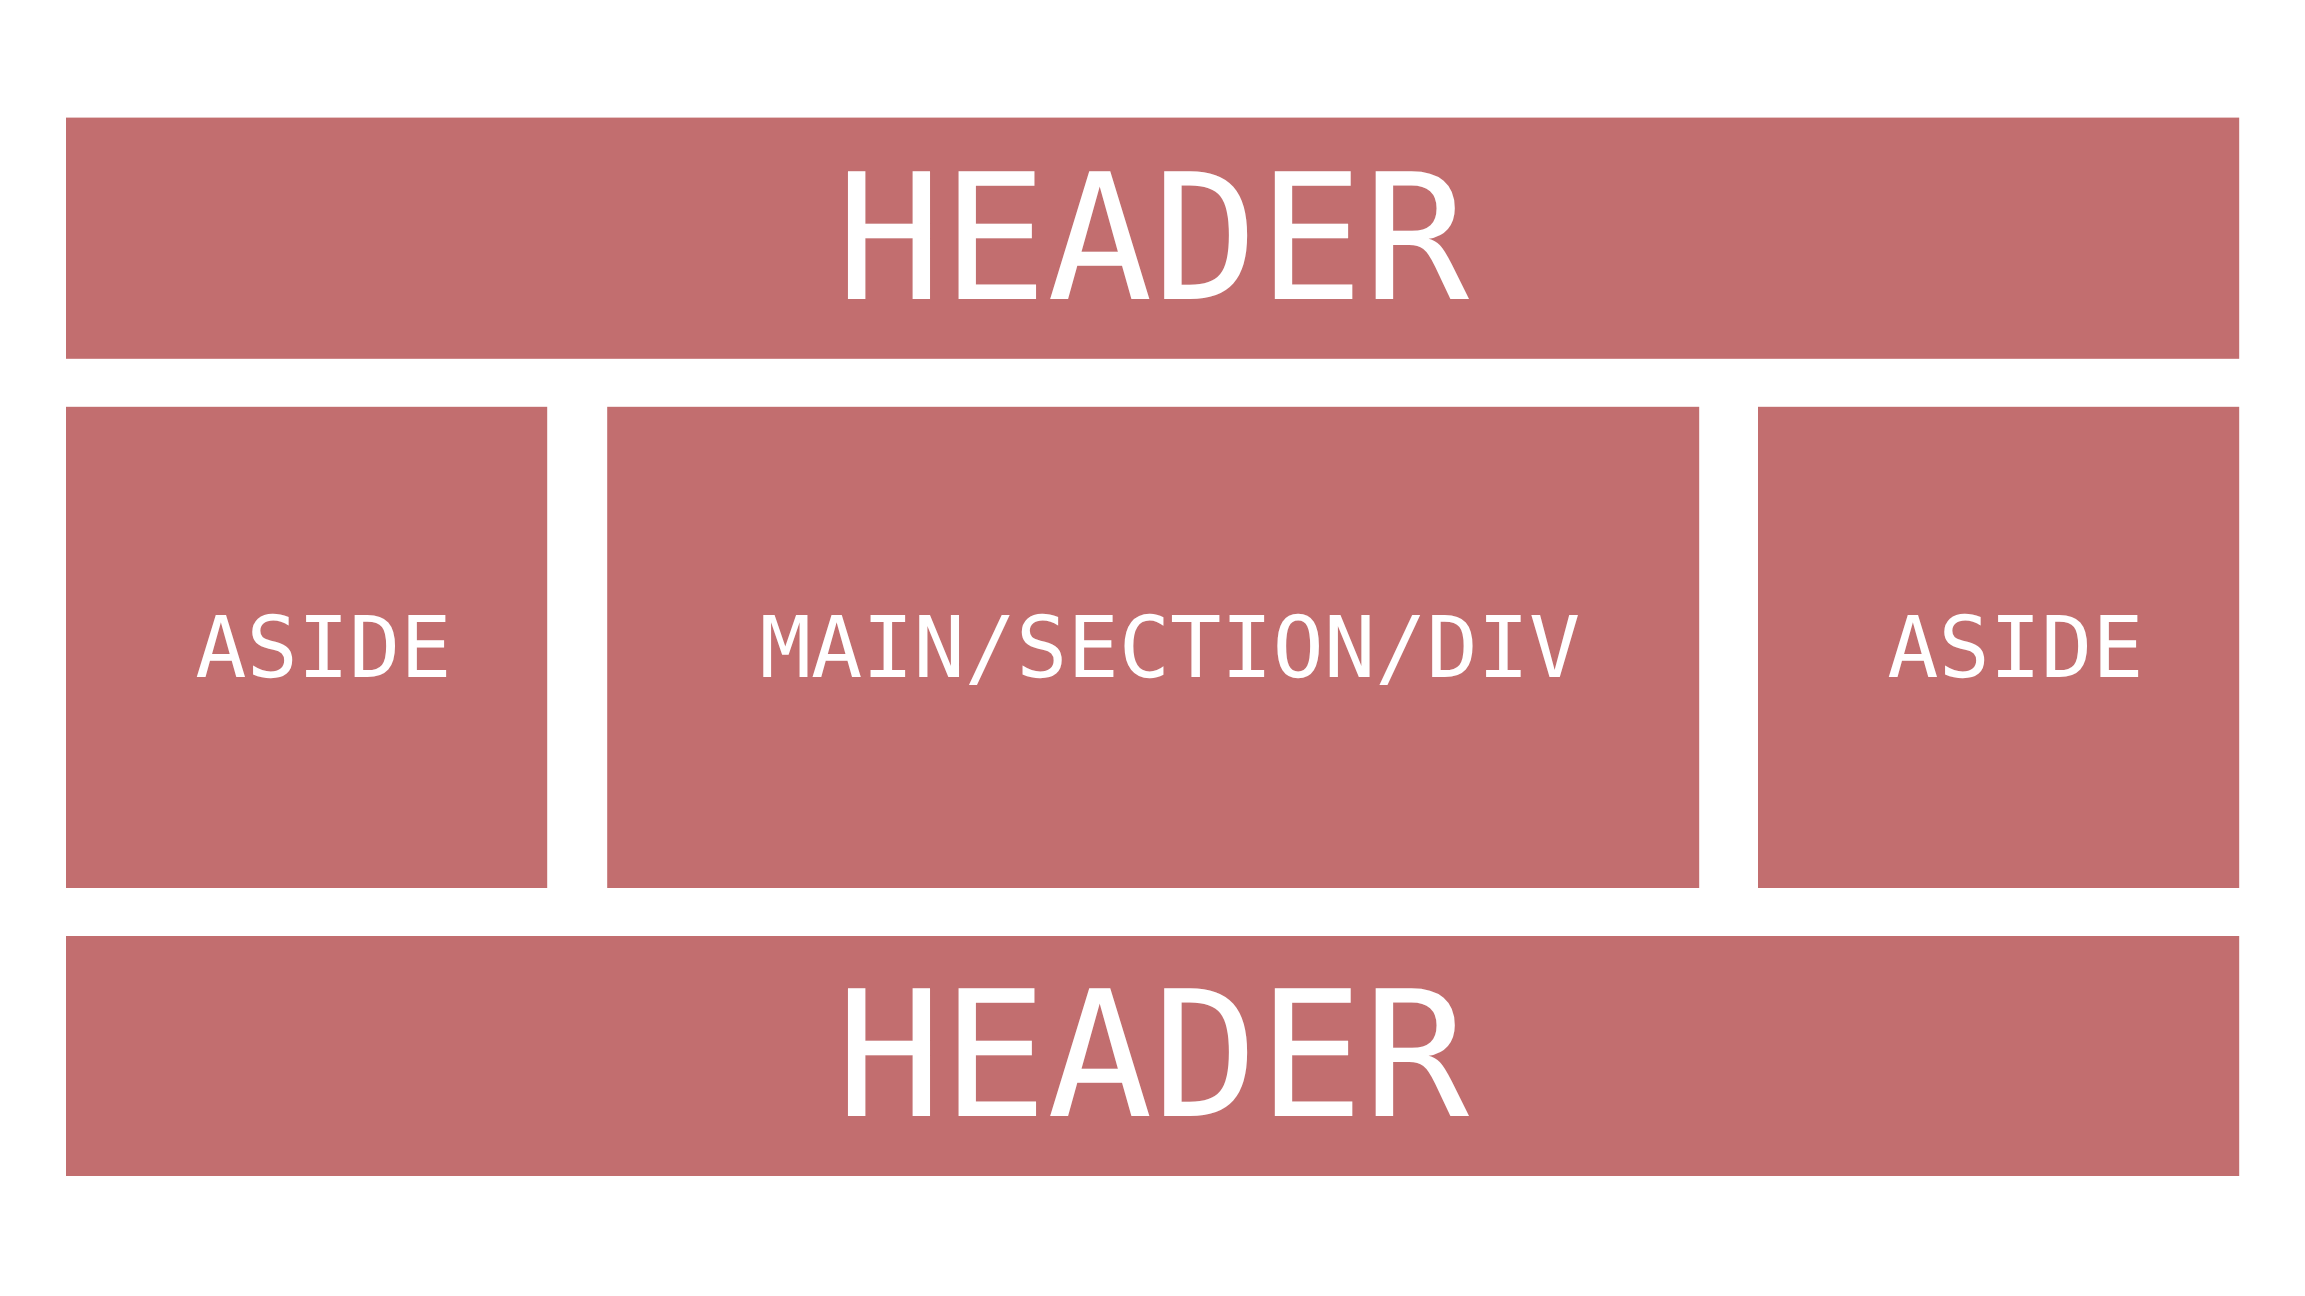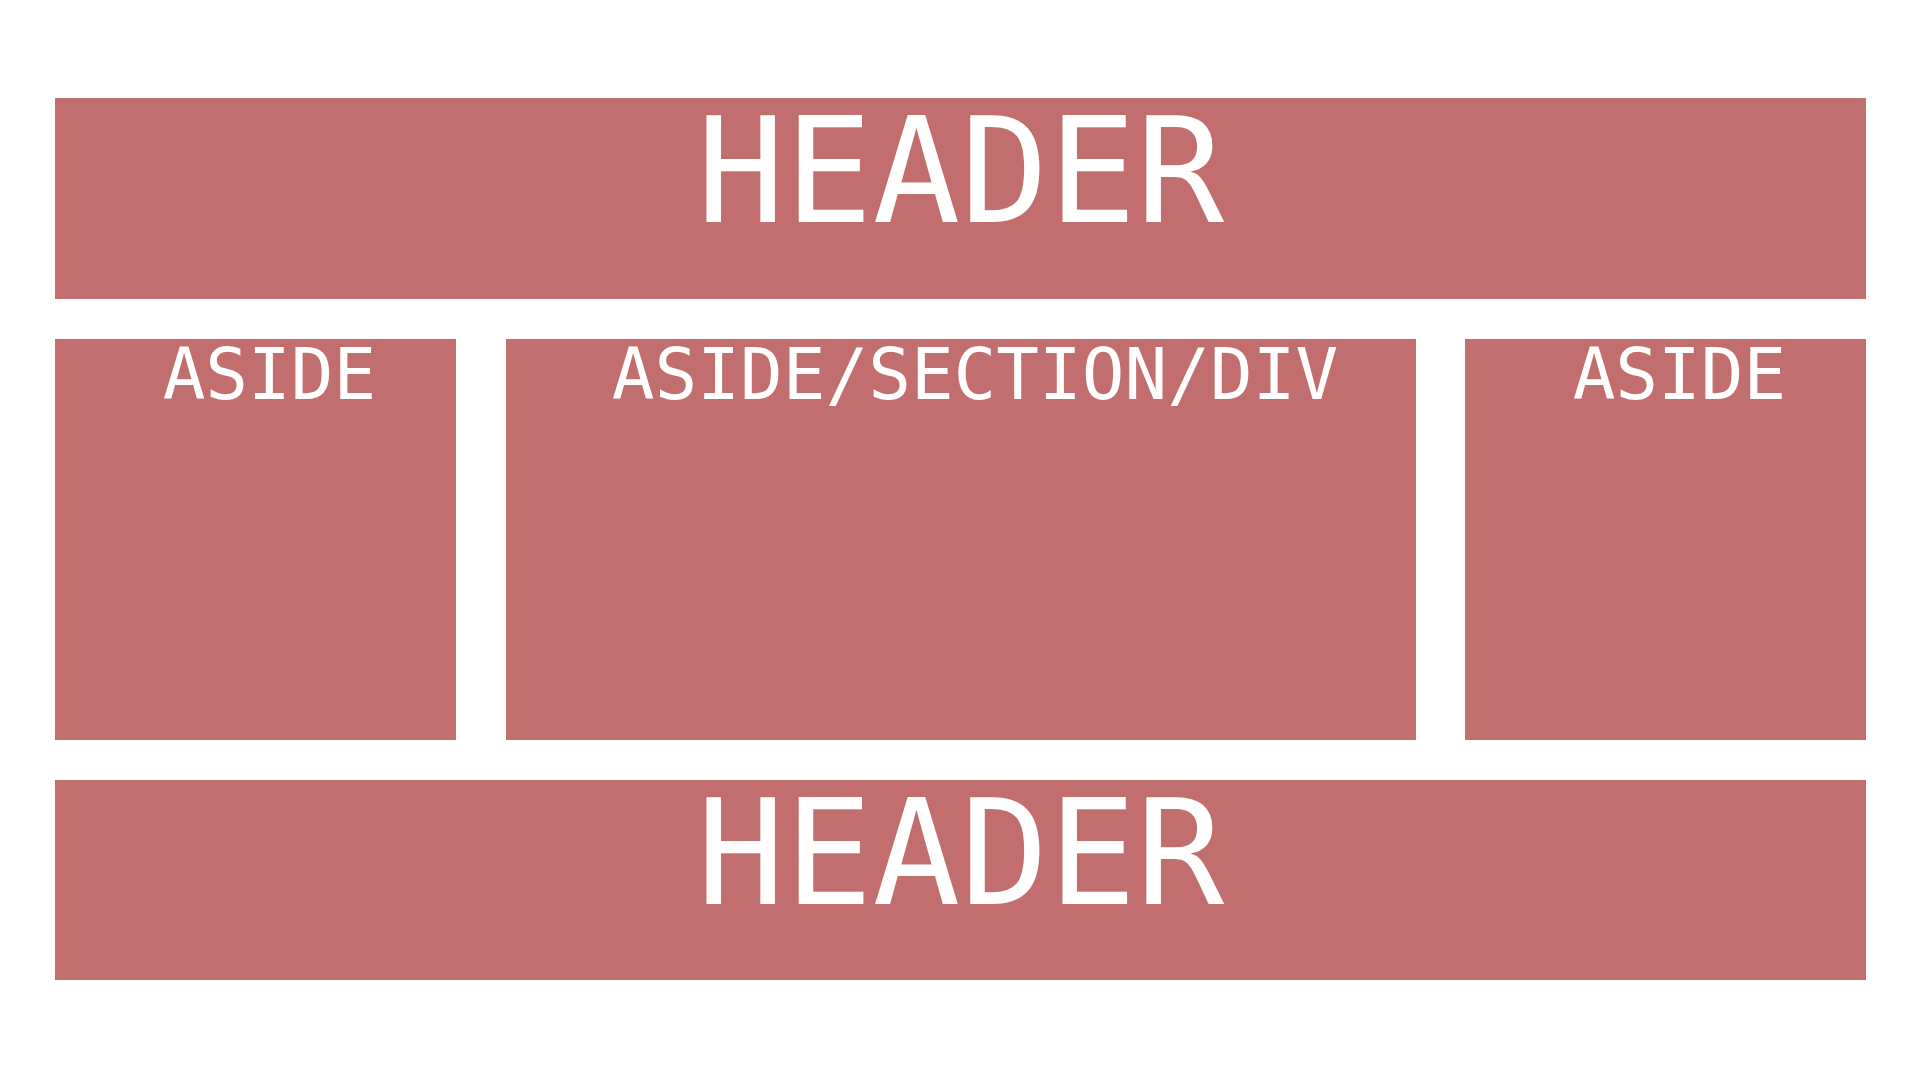--- a/index.html
+++ b/index.html
@@ -16,21 +16,21 @@
     width: 1921px;
     height: 1080px;
     background: var(--background);
     overflow: hidden;
     font-family: "DejaVu Sans Mono", "Liberation Mono", monospace;
   }
   .block {
     position: absolute;
     background: var(--block);
     display: flex;
-    align-items: flex-start;
+    align-items: center;
     justify-content: center;
   }
   .block .label {
     color: var(--label-text);
     white-space: nowrap;
     letter-spacing: 0;
     line-height: 1;
   }
   .banner .label {
     font-size: 146px;
@@ -67,21 +67,21 @@
 
   <div class="block banner" id="header-block">
     <span class="label">HEADER</span>
   </div>
 
   <div class="block cell" id="aside-left-block">
     <span class="label">ASIDE</span>
   </div>
 
   <div class="block cell" id="main-block">
-    <span class="label">ASIDE/SECTION/DIV</span>
+    <span class="label">MAIN/SECTION/DIV</span>
   </div>
 
   <div class="block cell" id="aside-right-block">
     <span class="label">ASIDE</span>
   </div>
 
   <div class="block banner" id="footer-block">
     <span class="label">HEADER</span>
   </div>
 

